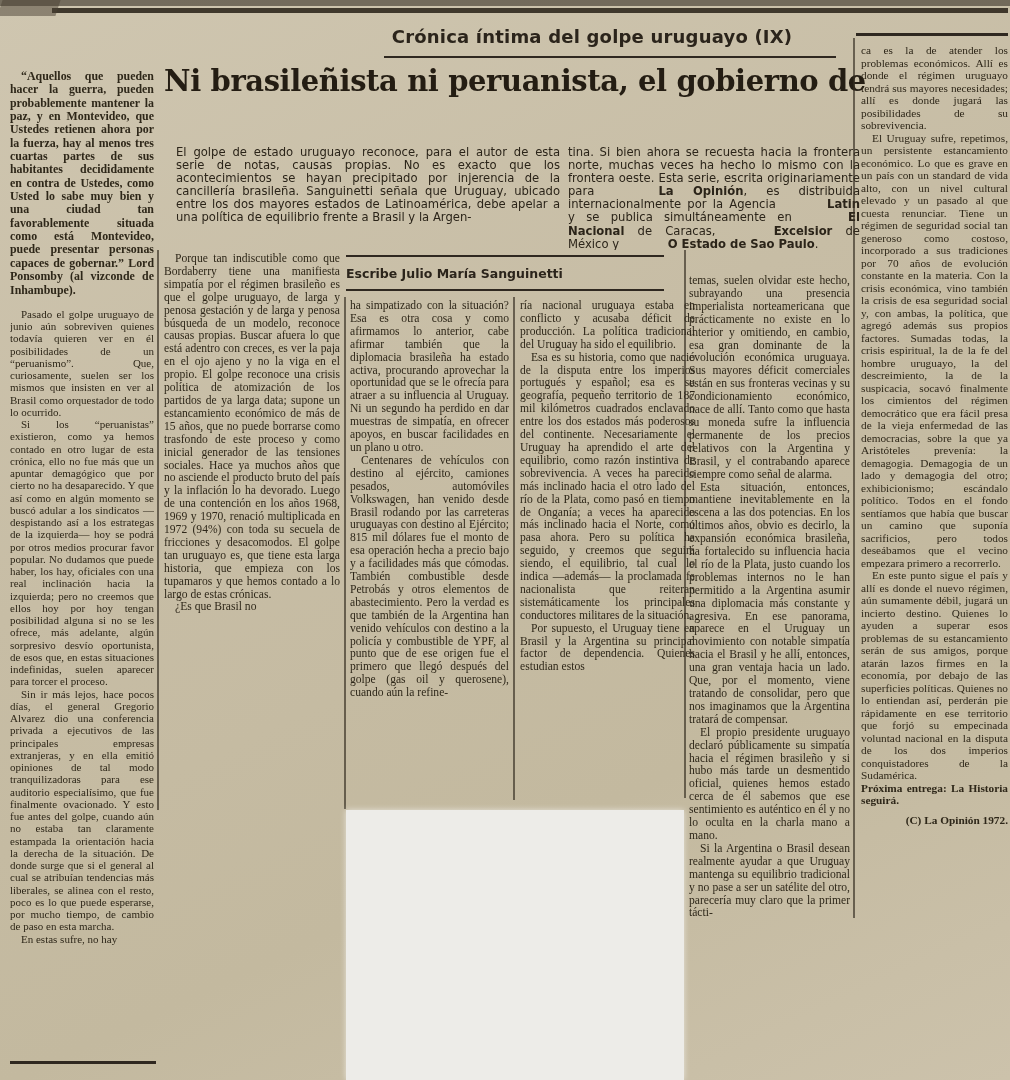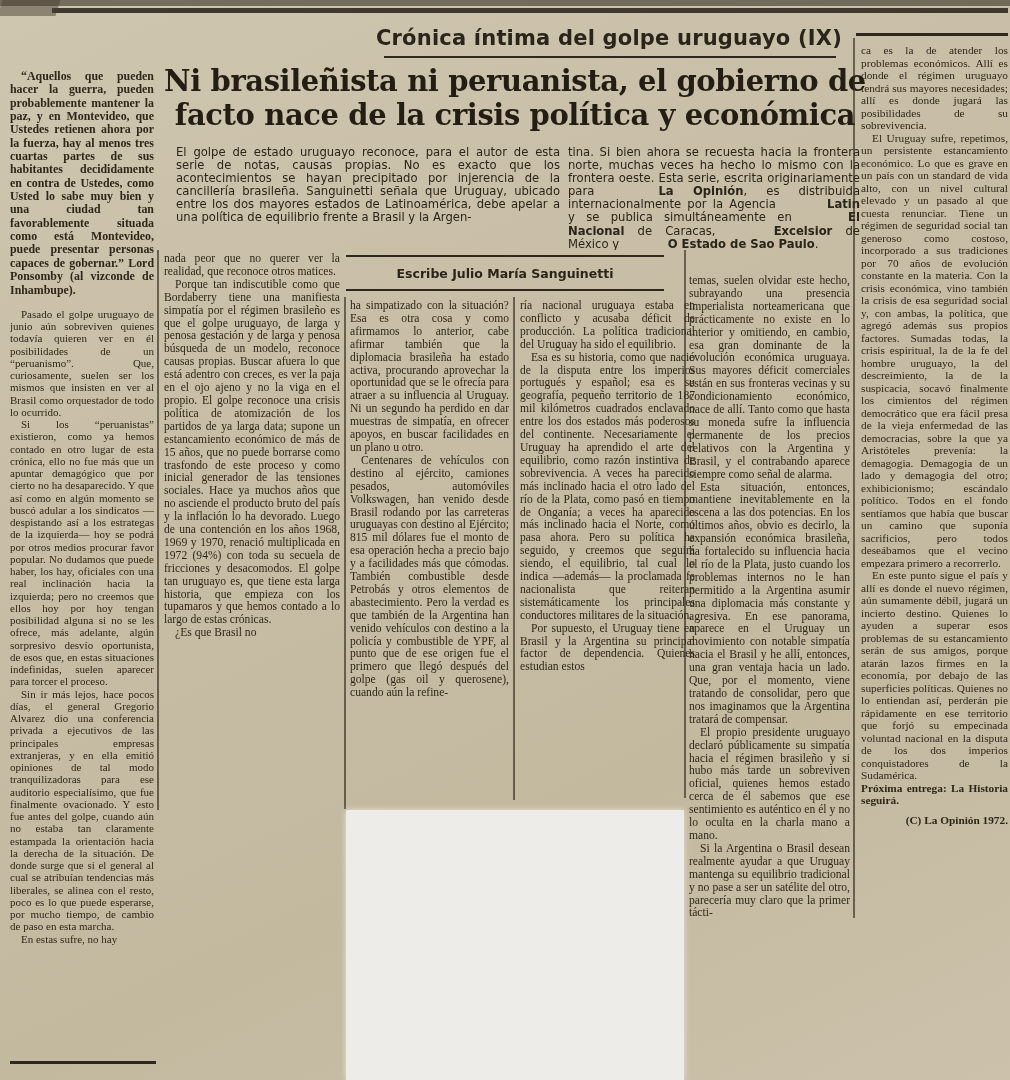--- a/index.html
+++ b/index.html
@@ -19,43 +19,43 @@
   .vrule{width:2px;background:rgba(52,44,32,.65);}
   #v1{left:157px;top:250px;height:560px;}
   #v2{left:344px;top:297px;height:512px;}
   #v3{left:513px;top:297px;height:503px;}
   #v4{left:684px;top:250px;height:548px;}
   #v5{left:853px;top:38px;height:880px;}
   .patch{background:#edece8;box-shadow:0 0 6px rgba(255,255,255,.6);}
   #patch-a{left:346px;top:810px;width:338px;height:270px;}
   
   #kicker{
-    left:342px;top:26px;width:500px;text-align:right;
-    font-family:"DejaVu Sans",sans-serif;font-weight:bold;font-size:21px;
+    left:342px;top:26px;width:500px;text-align:center;
+    font-family:"DejaVu Sans",sans-serif;font-weight:bold;font-size:18px;
     letter-spacing:.2px;color:#2b241b;
   }
   #kicker-underline{left:384px;top:56px;width:452px;height:2px;background:#2f2820;}
   #headline{
     left:162px;top:64px;width:706px;margin:0;text-align:center;
     font-family:"DejaVu Serif",serif;font-weight:bold;
     font-size:29px;line-height:34px;letter-spacing:-.4px;color:#241d13;
   }
   
   .lead{
     font-family:"DejaVu Sans",sans-serif;font-size:11.6px;line-height:13.1px;
     text-align:justify;color:#2b2419;overflow:hidden;
   }
   #lead1{left:176px;top:146px;width:384px;height:104px;}
   #lead2{left:568px;top:146px;width:292px;height:104px;}
   .lead .b{font-weight:bold;padding-left:45px;}
   
   #byline-box{
     left:346px;top:255px;width:318px;height:32px;
     border-top:2px solid #2f2820;border-bottom:2px solid #2f2820;
-    display:flex;align-items:center;justify-content:center;
+    display:flex;align-items:center;
     font-family:"DejaVu Sans",sans-serif;font-weight:bold;font-size:12.5px;color:#2b241b;
   }
   
   .col{overflow:hidden;text-align:justify;color:#2e2719;}
   .col p{margin:0;}
   .col p.ind{text-indent:11px;}
   #col1{left:10px;top:70px;width:144px;height:988px;font-size:11px;line-height:12.25px;}
   #col1 .quote{font-weight:bold;font-size:11.9px;line-height:13.35px;margin-bottom:11px;text-indent:11px;}
   #col2{left:164px;top:253px;width:176px;height:552px;font-size:11.6px;line-height:12.9px;}
   #col3{left:350px;top:300px;width:159px;height:506px;font-size:11.6px;line-height:12.9px;}
@@ -70,59 +70,58 @@
 
 <div id="sheet">
 
   <div class="abs" id="edge-top"></div>
   <div class="abs" id="top-band"></div>
   <div class="abs" id="corner-smear"></div>
   <div class="abs" id="rule-right-top"></div>
 
   <div class="abs" id="kicker">Crónica íntima del golpe uruguayo (IX)</div>
   <div class="abs" id="kicker-underline"></div>
-  <h1 class="abs" id="headline"><span>Ni brasileñista ni peruanista, el gobierno de</span><br><span>facto nace de la crisis política y económica</span></h1>
+  <h1 class="abs" id="headline"><span>Ni brasileñista ni peruanista, el gobierno de</span><br></h1>
 
   <div class="abs lead" id="lead1">El golpe de estado uruguayo reconoce, para el autor de esta serie de notas, causas propias. No es exacto que los acontecimientos se hayan precipitado por injerencia de la cancillería brasileña. Sanguinetti señala que Uruguay, ubicado entre los dos mayores estados de Latinoamérica, debe apelar a una política de equilibrio frente a Brasil y la Argen-</div>
   <div class="abs lead" id="lead2"><span>tina. Si bien ahora se recuesta hacia la frontera norte, muchas veces ha hecho lo mismo con la frontera oeste. Esta serie, escrita originariamente para </span><span class="b">La Opinión</span><span>, es distribuida internacionalmente por la Agencia </span><span class="b">Latin</span><span> y se publica simultáneamente en </span><span class="b">El Nacional</span><span> de Caracas, </span><span class="b">Excelsior</span><span> de México y </span><span class="b">O Estado de Sao Paulo</span><span>.</span></div>
 
   <div class="abs" id="byline-box">
       <span>Escribe Julio María Sanguinetti</span>
     </div>
 
   <div class="abs col" id="col1">
     <p class="quote">“Aquellos que pueden hacer la guerra, pueden probablemente mantener la paz, y en Montevideo, que Ustedes retienen ahora por la fuerza, hay al menos tres cuartas partes de sus habitantes decididamente en contra de Ustedes, como Usted lo sabe muy bien y una ciudad tan favorablemente situada como está Montevideo, puede presentar personas capaces de gobernar.” Lord Ponsomby (al vizconde de Inhambupe).</p>
     <p class="ind">Pasado el golpe uruguayo de junio aún sobreviven quienes todavía quieren ver en él posibilidades de un “peruanismo”. Que, curiosamente, suelen ser los mismos que insisten en ver al Brasil como orquestador de todo lo ocurrido.</p>
     <p class="ind">Si los “peruanistas” existieron, como ya hemos contado en otro lugar de esta crónica, ello no fue más que un apuntar demagógico que por cierto no ha desaparecido. Y que así como en algún momento se buscó adular a los sindicatos —despistando así a los estrategas de la izquierda— hoy se podrá por otros medios procurar favor popular. No dudamos que puede haber, los hay, oficiales con una real inclinación hacia la izquierda; pero no creemos que ellos hoy por hoy tengan posibilidad alguna si no se les ofrece, más adelante, algún sorpresivo desvío oportunista, de esos que, en estas situaciones indefinidas, suelen aparecer para torcer el proceso.</p>
     <p class="ind">Sin ir más lejos, hace pocos días, el general Gregorio Alvarez dio una conferencia privada a ejecutivos de las principales empresas extranjeras, y en ella emitió opiniones de tal modo tranquilizadoras para ese auditorio especialísimo, que fue finalmente ovacionado. Y esto fue antes del golpe, cuando aún no estaba tan claramente estampada la orientación hacia la derecha de la situación. De donde surge que si el general al cual se atribuían tendencias más liberales, se alinea con el resto, poco es lo que puede esperarse, por mucho tiempo, de cambio de paso en esta marcha.</p>
     <p class="ind">En estas sufre, no hay</p>
   </div>
   <div class="abs" id="rule-left-bottom"></div>
 
   <div class="abs col" id="col2">
-    <p>nada peor que no querer ver la realidad, que reconoce otros matices.</p>
     <p class="ind">Porque tan indiscutible como que Bordaberry tiene una manifiesta simpatía por el régimen brasileño es que el golpe uruguayo, de larga y penosa gestación y de larga y penosa búsqueda de un modelo, reconoce causas propias. Buscar afuera lo que está adentro con creces, es ver la paja en el ojo ajeno y no la viga en el propio. El golpe reconoce una crisis política de atomización de los partidos de ya larga data; supone un estancamiento económico de más de 15 años, que no puede borrarse como trasfondo de este proceso y como inicial generador de las tensiones sociales. Hace ya muchos años que no asciende el producto bruto del país y la inflación lo ha devorado. Luego de una contención en los años 1968, 1969 y 1970, renació multiplicada en 1972 (94%) con toda su secuela de fricciones y desacomodos. El golpe tan uruguayo es, que tiene esta larga historia, que empieza con los tupamaros y que hemos contado a lo largo de estas crónicas.</p>
     <p class="ind">¿Es que Brasil no</p>
   </div>
 
   <div class="abs col" id="col3">
     <p>ha simpatizado con la situación? Esa es otra cosa y como afirmamos lo anterior, cabe afirmar también que la diplomacia brasileña ha estado activa, procurando aprovechar la oportunidad que se le ofrecía para atraer a su influencia al Uruguay. Ni un segundo ha perdido en dar muestras de simpatía, en ofrecer apoyos, en buscar facilidades en un plano u otro.</p>
     <p class="ind">Centenares de vehículos con destino al ejército, camiones pesados, automóviles Volkswagen, han venido desde Brasil rodando por las carreteras uruguayas con destino al Ejército; 815 mil dólares fue el monto de esa operación hecha a precio bajo y a facilidades más que cómodas. También combustible desde Petrobás y otros elementos de abastecimiento. Pero la verdad es que también de la Argentina han venido vehículos con destino a la policía y combustible de YPF, al punto que de ese origen fue el primero que llegó después del golpe (gas oil y querosene), cuando aún la refine-</p>
   </div>
 
   <div class="abs col" id="col4">
     <p>ría nacional uruguaya estaba en conflicto y acusaba déficit de producción. La política tradicional del Uruguay ha sido el equilibrio.</p>
     <p class="ind">Esa es su historia, como que nació de la disputa entre los imperios portugués y español; esa es su geografía, pequeño territorio de 187 mil kilómetros cuadrados enclavado entre los dos estados más poderosos del continente. Necesariamente el Uruguay ha aprendido el arte del equilibrio, como razón instintiva de sobrevivencia. A veces ha parecido más inclinado hacia el otro lado del río de la Plata, como pasó en tiempo de Onganía; a veces ha aparecido más inclinado hacia el Norte, como pasa ahora. Pero su política ha seguido, y creemos que seguirá siendo, el equilibrio, tal cual lo indica —además— la proclamada fe nacionalista que reiteran sistemáticamente los principales conductores militares de la situación.</p>
     <p class="ind">Por supuesto, el Uruguay tiene en Brasil y la Argentina su principal factor de dependencia. Quienes estudian estos</p>
   </div>
 
   <div class="abs col" id="col5">
     <p>temas, suelen olvidar este hecho, subrayando una presencia imperialista norteamericana que prácticamente no existe en lo interior y omitiendo, en cambio, esa gran dominante de la evolución económica uruguaya. Sus mayores déficit comerciales están en sus fronteras vecinas y su condicionamiento económico, nace de allí. Tanto como que hasta su moneda sufre la influencia permanente de los precios relativos con la Argentina y Brasil, y el contrabando aparece siempre como señal de alarma.</p>
     <p class="ind">Esta situación, entonces, mantiene inevitablemente en la escena a las dos potencias. En los últimos años, obvio es decirlo, la expansión económica brasileña, ha fortalecido su influencia hacia el río de la Plata, justo cuando los problemas internos no le han permitido a la Argentina asumir una diplomacia más constante y agresiva. En ese panorama, aparece en el Uruguay un movimiento con notable simpatía hacia el Brasil y he allí, entonces, una gran ventaja hacia un lado. Que, por el momento, viene tratando de consolidar, pero que nos imaginamos que la Argentina tratará de compensar.</p>
-    <p class="ind">El propio presidente uruguayo declaró públicamente su simpatía hacia el régimen brasileño y si hubo más tarde un sobreviven oficial, quienes hemos estado cerca de él sabemos que ese sentimiento es auténtico en él y no lo oculta en la charla mano a mano.</p>
+    <p class="ind">El propio presidente uruguayo declaró públicamente su simpatía hacia el régimen brasileño y si hubo más tarde un desmentido oficial, quienes hemos estado cerca de él sabemos que ese sentimiento es auténtico en él y no lo oculta en la charla mano a mano.</p>
     <p class="ind">Si la Argentina o Brasil desean realmente ayudar a que Uruguay mantenga su equilibrio tradicional y no pase a ser un satélite del otro, parecería muy claro que la primer tácti-</p>
   </div>
 
   <div class="abs col" id="col6">
     <p>ca es la de atender los problemas económicos. Allí es donde el régimen uruguayo tendrá sus mayores necesidades; allí es donde jugará las posibilidades de su sobrevivencia.</p>
     <p class="ind">El Uruguay sufre, repetimos, un persistente estancamiento económico. Lo que es grave en un país con un standard de vida alto, con un nivel cultural elevado y un pasado al que cuesta renunciar. Tiene un régimen de seguridad social tan generoso como costoso, incorporado a sus tradiciones por 70 años de evolución constante en la materia. Con la crisis económica, vino también la crisis de esa seguridad social y, con ambas, la política, que agregó además sus propios factores. Sumadas todas, la crisis espiritual, la de la fe del hombre uruguayo, la del descreimiento, la de la suspicacia, socavó finalmente los cimientos del régimen democrático que era fácil presa de la vieja enfermedad de las democracias, sobre la que ya Aristóteles prevenía: la demagogia. Demagogia de un lado y demagogia del otro; exhibicionismo; escándalo político. Todos en el fondo sentíamos que había que buscar un camino que suponía sacrificios, pero todos deseábamos que el vecino empezara primero a recorrerlo.</p>
     <p class="ind">En este punto sigue el país y allí es donde el nuevo régimen, aún sumamente débil, jugará un incierto destino. Quienes lo ayuden a superar esos problemas de su estancamiento serán de sus amigos, porque atarán lazos firmes en la economía, por debajo de las superficies políticas. Quienes no lo entiendan así, perderán pie rápidamente en ese territorio que forjó su empecinada voluntad nacional en la disputa de los dos imperios conquistadores de la Sudamérica.</p>
     <p class="next-issue">Próxima entrega: La Historia seguirá.</p>
     <p class="copyright">(C) La Opinión 1972.</p>
   </div>

